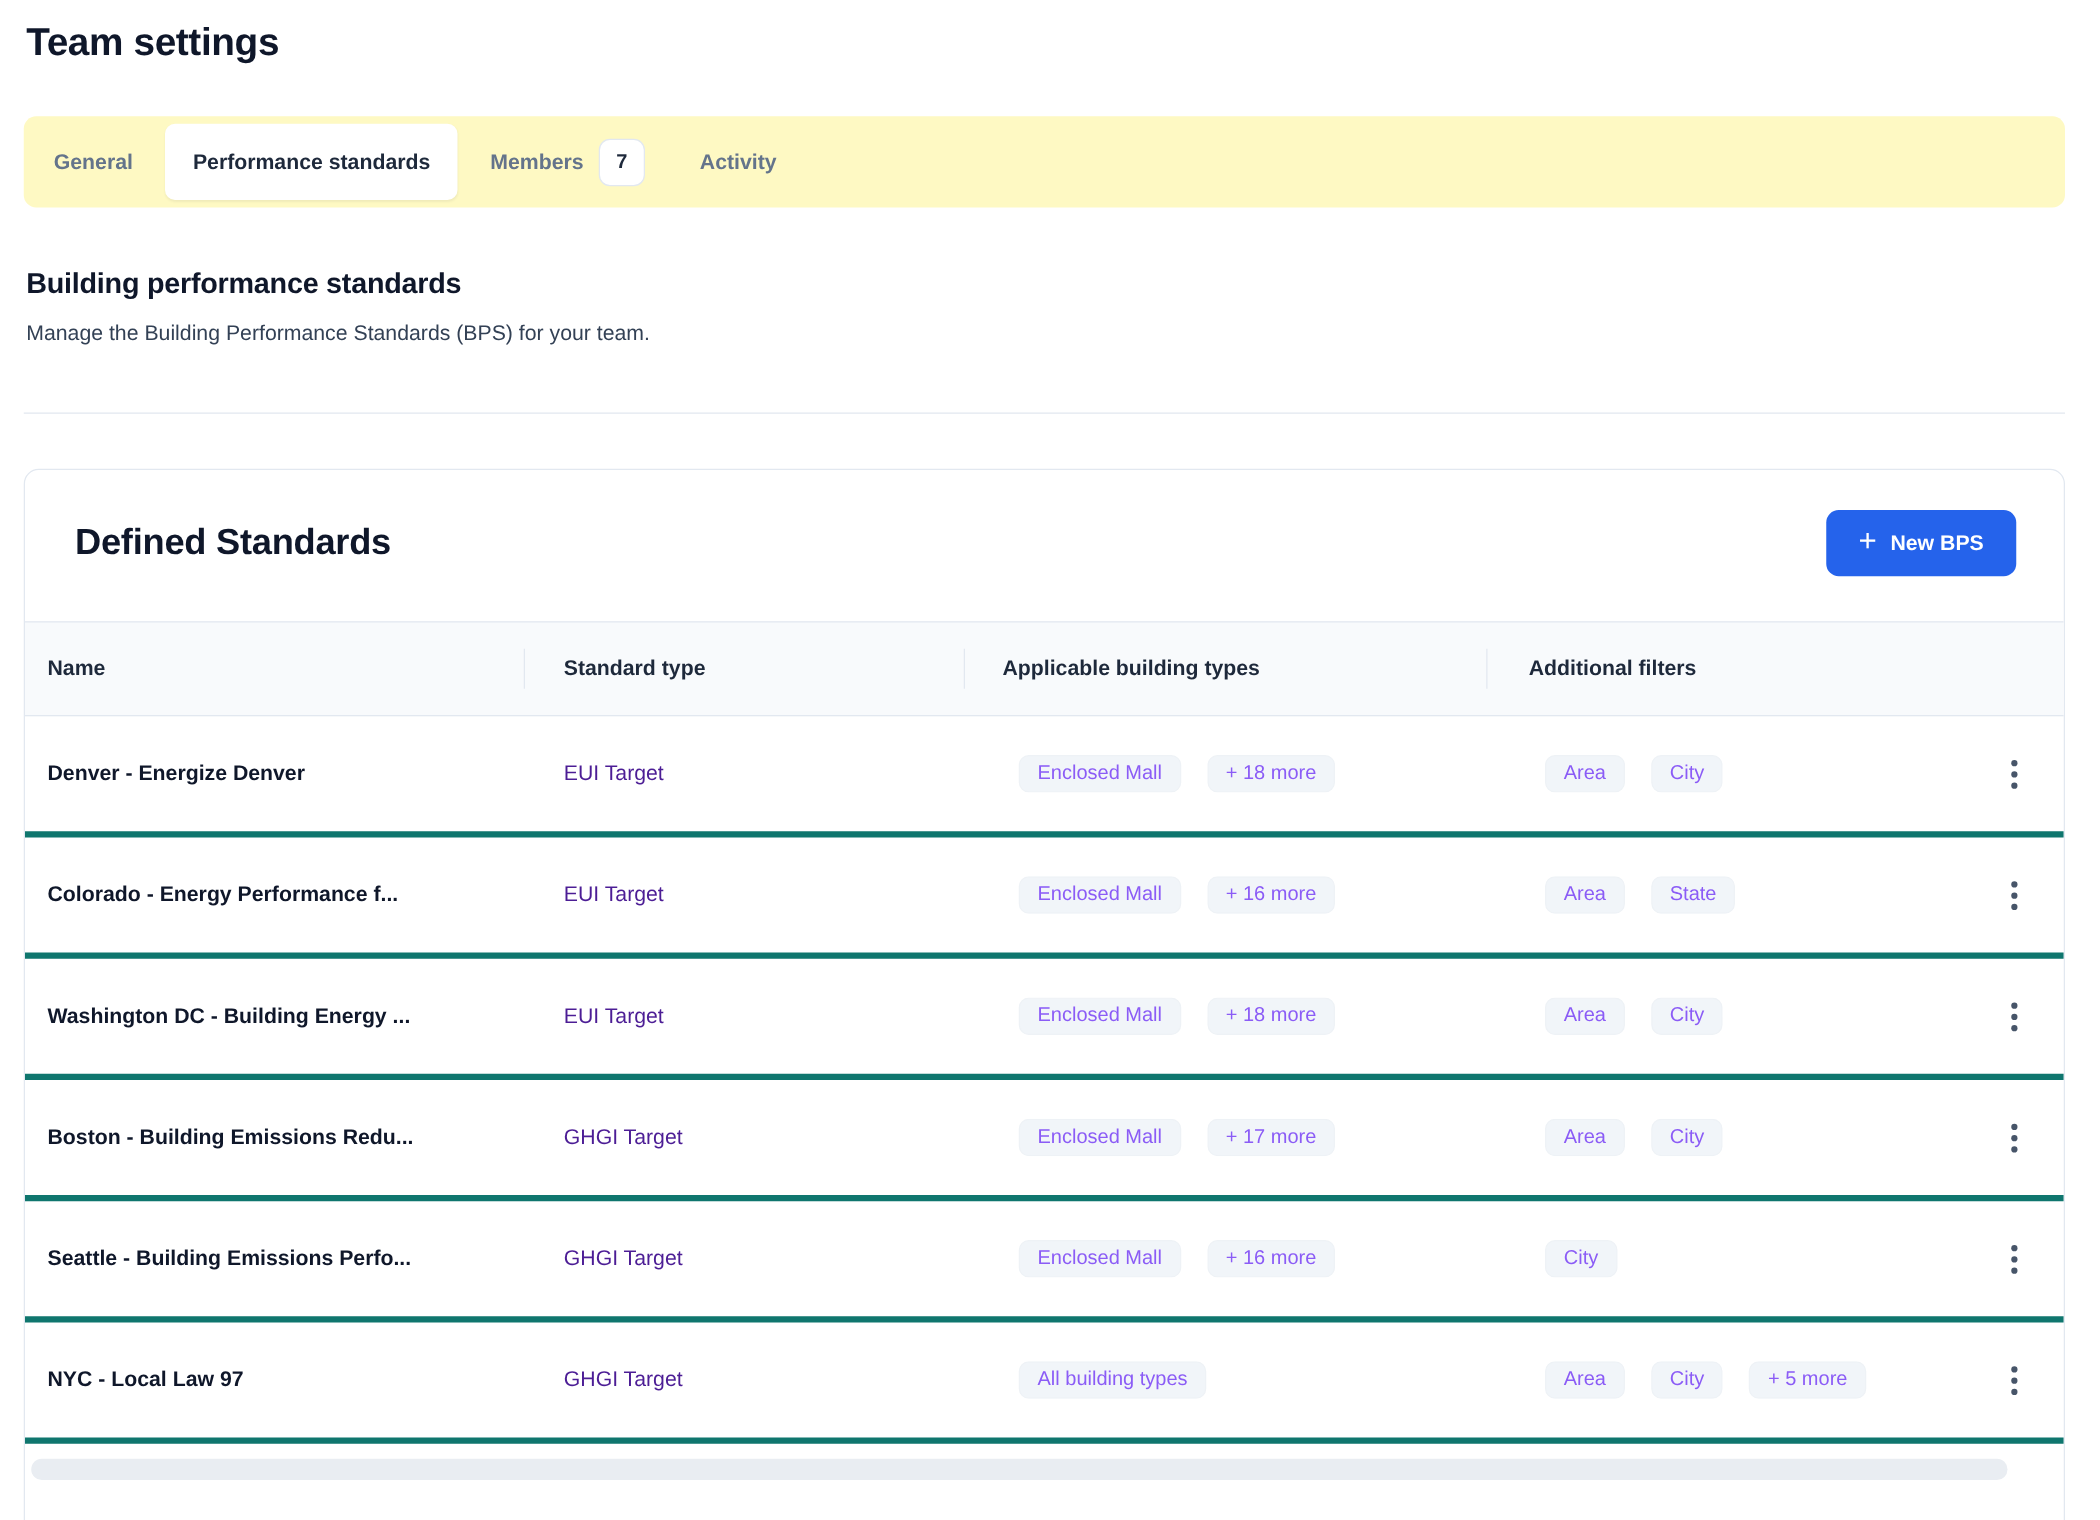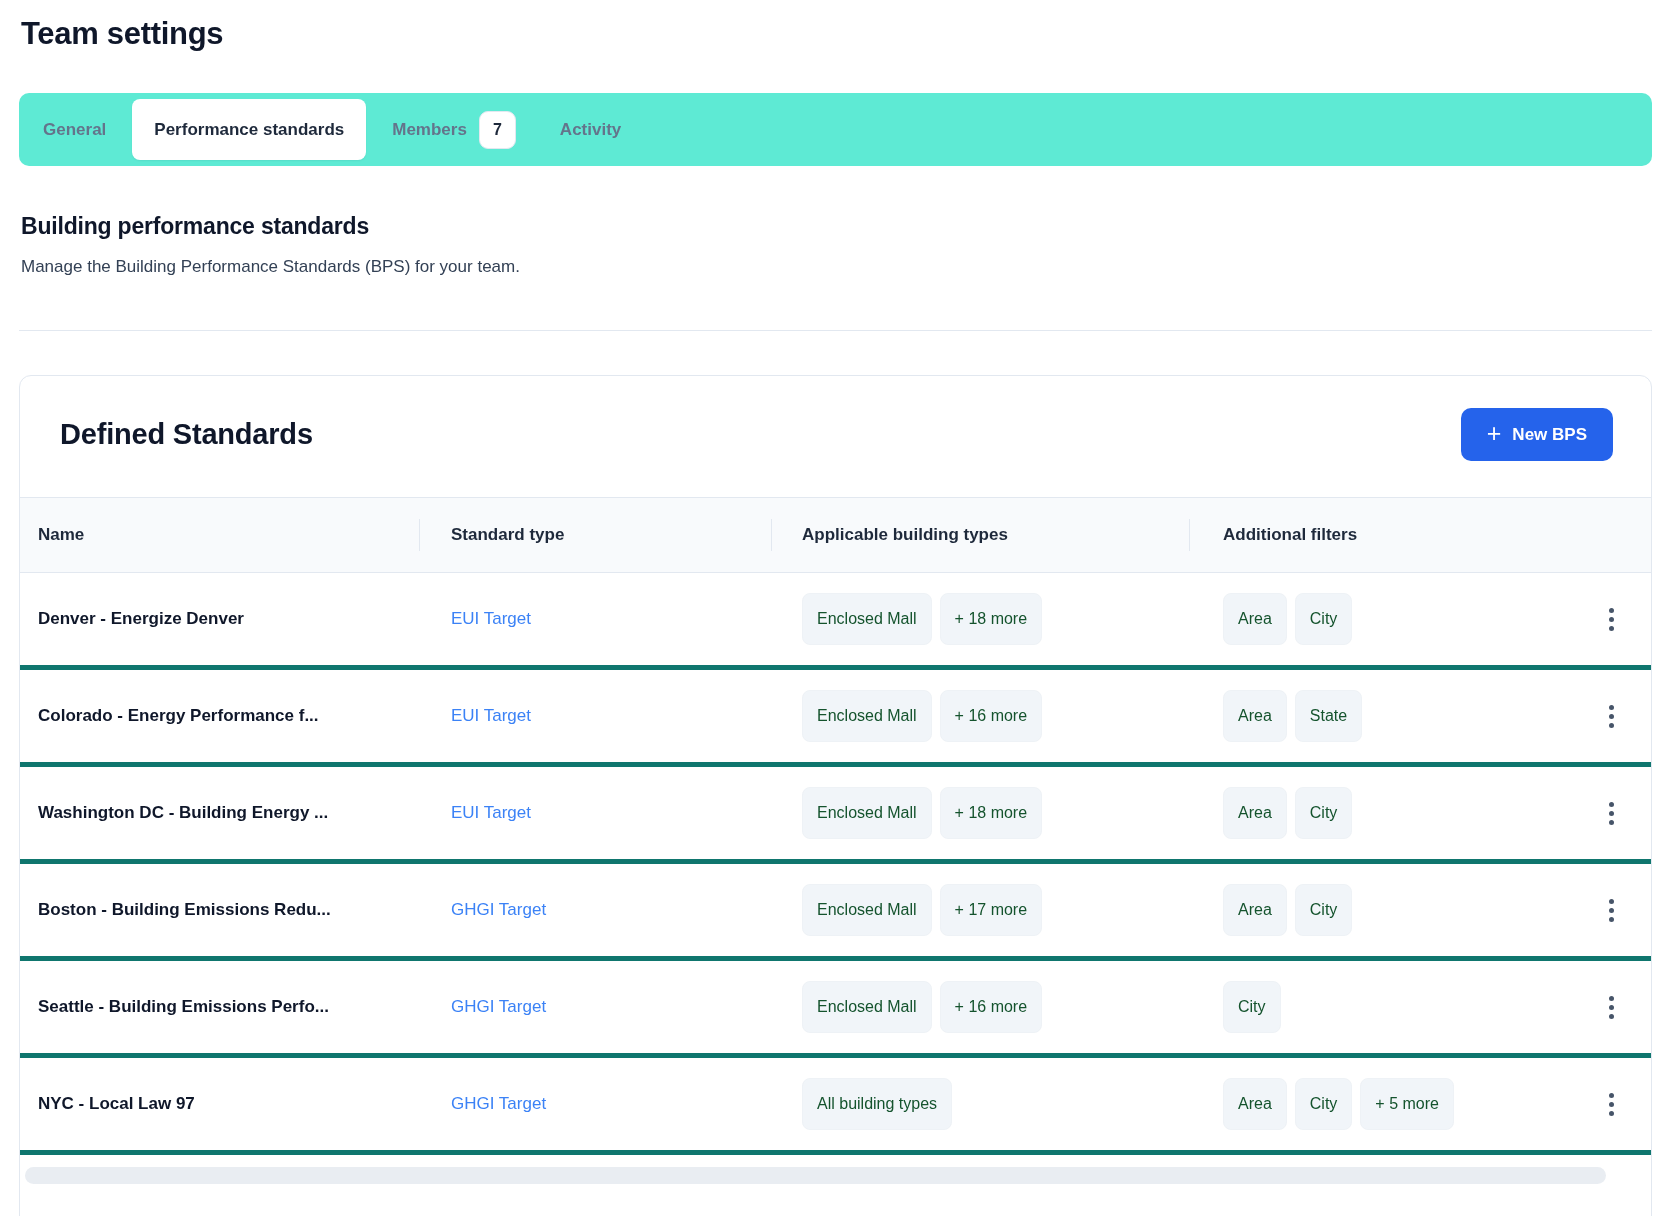--- a/index.html
+++ b/index.html
@@ -21,21 +21,21 @@
     font-weight: 700;
     color: #0f172a;
     letter-spacing: -0.3px;
     margin-left: 2px;
     line-height: 44px;
   }
   
   .tabbar {
     margin-top: 37px;
     height: 73px;
-    background: #5eead4;
+    background: #fef9c3;
     border-radius: 10px;
     display: flex;
     align-items: center;
     padding: 0 6px;
     gap: 8px;
   }
   .tab {
     display: flex;
     align-items: center;
     gap: 12px;
@@ -177,36 +177,37 @@
   .cell.name {
     padding-left: 18px;
     font-size: 17px;
     font-weight: 600;
     color: #0f172a;
   }
   .cell.type {
     padding-left: 32px;
     font-size: 17px;
     font-weight: 400;
-    color: #3b82f6;
+    color: #4c1d95;
   }
   .cell.chips { display: flex; gap: 8px; align-items: center; }
   .cell.chips.bt { padding-left: 31px; }
   .cell.chips.fl { padding-left: 34px; }
   .chip {
     display: inline-flex;
     align-items: center;
-    height: 52px;
+    height: 30px;
     padding: 0 14px;
     background: #f1f5f9;
     border: 1px solid #eef2f6;
     border-radius: 8px;
     font-size: 16px;
-    color: #14532d;
+    color: #8b5cf6;
     white-space: nowrap;
+    margin-left: 13px;
   }
   .cell.actions { display: flex; justify-content: center; overflow: visible; }
   .dots {
     display: flex;
     flex-direction: column;
     align-items: center;
     gap: 4px;
     background: none;
     border: none;
     padding: 8px 10px;

